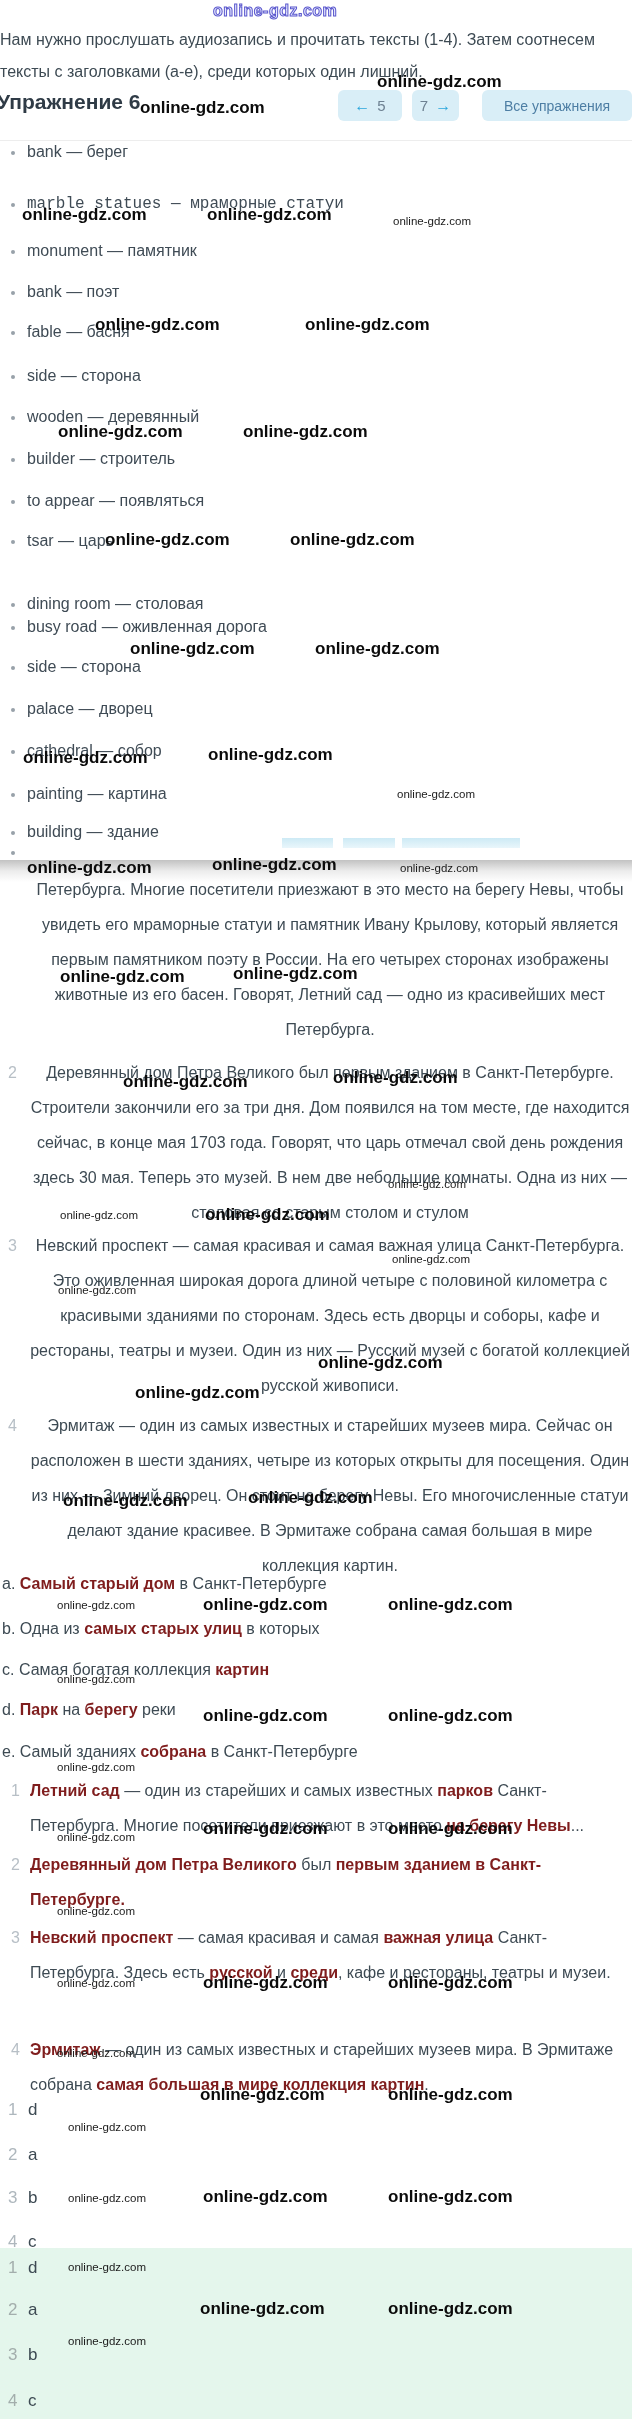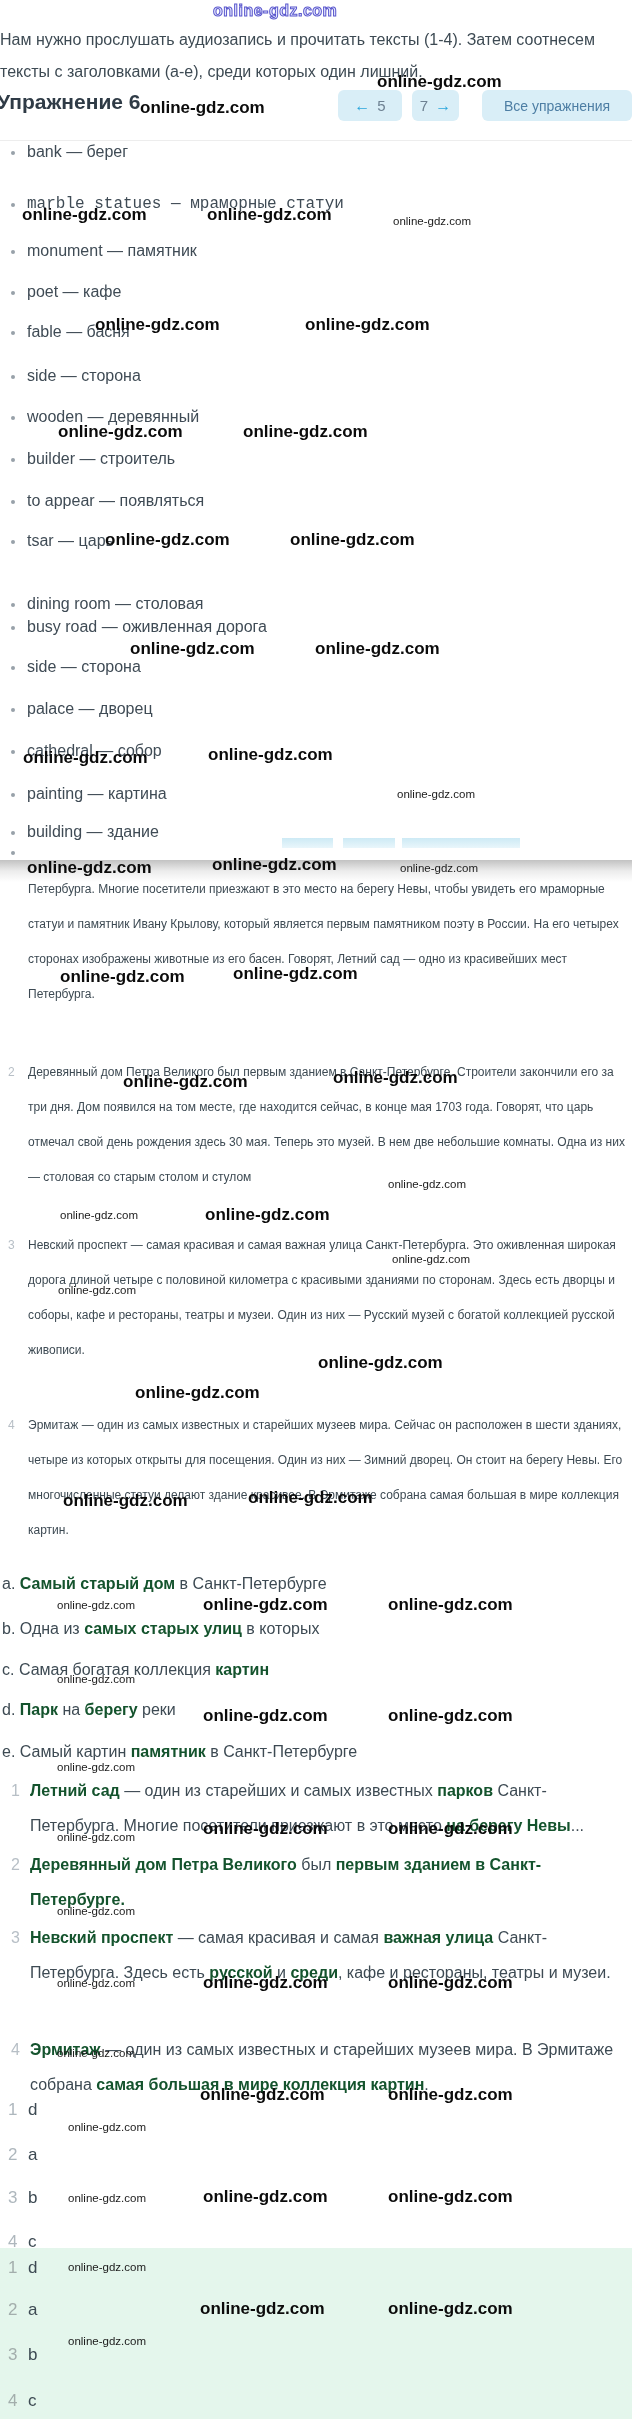--- a/index.html
+++ b/index.html
@@ -33,23 +33,23 @@
 
   
   .strip{position:absolute;top:838px;height:10px;background:linear-gradient(#cdeaf5,#e9f6fb);z-index:3;}
   .strip1{left:282px;width:51px;}
   .strip2{left:343px;width:52px;}
   .strip3{left:402px;width:118px;}
   .shadow-band{position:absolute;top:860px;left:0;width:632px;height:22px;z-index:2;
                background:linear-gradient(#c2c2c2,#ececec 50%,#ffffff);}
 
   
-  .para{position:absolute;left:28px;width:604px;font-size:12px;line-height:35px;color:#3d4a53;}
+  .para{position:absolute;left:28px;width:604px;font-size:16px;line-height:35px;color:#3d4a53;text-align:center;}
   .pnum{position:absolute;left:-20px;top:0;color:#b7bfc6;}
-  b{font-weight:700;color:#14532d;}
+  b{font-weight:700;color:#7f1d1d;}
 
   .heading{position:absolute;left:2px;width:640px;font-size:16px;line-height:22px;white-space:nowrap;}
   .expl{position:absolute;left:30px;width:600px;font-size:16px;line-height:35px;}
   .enum{position:absolute;left:-19px;top:0;color:#b7bfc6;}
 
   
   .ansrow{position:absolute;left:8px;font-size:17px;white-space:nowrap;}
   .ans-num{display:inline-block;width:20px;color:#aeb7bd;}
   .ans-letter{color:#3d4a53;font-weight:500;}
   .green-panel{position:absolute;top:2248px;left:0;width:632px;height:171px;background:#e4f6ec;}
@@ -77,21 +77,21 @@
     <span class="arrow">→</span>
   </button>
   <button class="btn btn-all">Все упражнения</button>
 
   <div class="divider"></div>
 
   <div class="abs-layer">
       <div class="vitem" style="top: 143px; text-align: center;">bank — берег</div>
       <div class="vitem" style="top: 195px; font-family: Liberation Mono, monospace;">marble statues — мраморные статуи</div>
       <div class="vitem" style="top: 242px;">monument — памятник</div>
-      <div class="vitem" style="top: 283px;">poet — кафе</div>
+      <div class="vitem" style="top: 283px;">bank — поэт</div>
       <div class="vitem" style="top: 323px;">fable — басня</div>
       <div class="vitem" style="top: 367px;">side — сторона</div>
       <div class="vitem" style="top: 408px;">wooden — деревянный</div>
       <div class="vitem" style="top: 450px;">builder — строитель</div>
       <div class="vitem" style="top: 492px;">to appear — появляться</div>
       <div class="vitem" style="top: 532px;">tsar — царь</div>
       <div class="vitem" style="top: 595px;">dining room — столовая</div>
       <div class="vitem" style="top: 618px;">busy road — оживленная дорога</div>
       <div class="vitem" style="top: 658px;">side — сторона</div>
       <div class="vitem" style="top: 700px;">palace — дворец</div>
@@ -110,21 +110,21 @@
       <div class="para" style="top: 872px;"><span>Петербурга. Многие посетители приезжают в это место на берегу Невы, чтобы увидеть его мраморные статуи и памятник Ивану Крылову, который является первым памятником поэту в России. На его четырех сторонах изображены животные из его басен. Говорят, Летний сад — одно из красивейших мест Петербурга.</span></div>
       <div class="para" style="top: 1055px;"><span class="pnum">2</span><span>Деревянный дом Петра Великого был первым зданием в Санкт-Петербурге. Строители закончили его за три дня. Дом появился на том месте, где находится сейчас, в конце мая 1703 года. Говорят, что царь отмечал свой день рождения здесь 30 мая. Теперь это музей. В нем две небольшие комнаты. Одна из них — столовая со старым столом и стулом</span></div>
       <div class="para" style="top: 1228px;"><span class="pnum">3</span><span>Невский проспект — самая красивая и самая важная улица Санкт-Петербурга. Это оживленная широкая дорога длиной четыре с половиной километра с красивыми зданиями по сторонам. Здесь есть дворцы и соборы, кафе и рестораны, театры и музеи. Один из них — Русский музей с богатой коллекцией русской живописи.</span></div>
       <div class="para" style="top: 1408px;"><span class="pnum">4</span><span>Эрмитаж — один из самых известных и старейших музеев мира. Сейчас он расположен в шести зданиях, четыре из которых открыты для посещения. Один из них — Зимний дворец. Он стоит на берегу Невы. Его многочисленные статуи делают здание красивее. В Эрмитаже собрана самая большая в мире коллекция картин.</span></div>
     </div>
   <div class="abs-layer">
       <div class="heading" style="top: 1573px;"><span>a. </span><b>Самый старый дом</b><span> в Санкт-Петербурге</span></div>
       <div class="heading" style="top: 1618px;"><span>b. </span><span>Одна из </span><b>самых старых улиц</b><span> в которых</span></div>
       <div class="heading" style="top: 1659px;"><span>c. </span><span>Самая богатая коллекция </span><b>картин</b></div>
       <div class="heading" style="top: 1699px;"><span>d. </span><b>Парк</b><span> на </span><b>берегу</b><span> реки</span></div>
-      <div class="heading" style="top: 1741px;"><span>e. </span><span>Самый картин </span><b>памятник</b><span> в Санкт-Петербурге</span></div>
+      <div class="heading" style="top: 1741px;"><span>e. </span><span>Самый зданиях </span><b>собрана</b><span> в Санкт-Петербурге</span></div>
     </div>
   <div class="abs-layer">
       <div class="expl" style="top: 1773px;"><span class="enum">1</span><b>Летний сад</b><span> — один из старейших и самых известных </span><b>парков</b><span> Санкт-Петербурга. Многие посетители приезжают в это место </span><b>на берегу Невы</b><span>...</span></div>
       <div class="expl" style="top: 1847px;"><span class="enum">2</span><b>Деревянный дом Петра Великого</b><span> был </span><b>первым зданием в Санкт-Петербурге.</b></div>
       <div class="expl" style="top: 1920px;"><span class="enum">3</span><b>Невский проспект</b><span> — самая красивая и самая </span><b>важная улица</b><span> Санкт-Петербурга. Здесь есть </span><b>русской</b><span> и </span><b>среди</b><span>, кафе и рестораны, театры и музеи.</span></div>
       <div class="expl" style="top: 2032px;"><span class="enum">4</span><b>Эрмитаж</b><span> — один из самых известных и старейших музеев мира. В Эрмитаже собрана </span><b>самая большая в мире коллекция картин</b><span>.</span></div>
     </div>
   <div class="abs-layer">
       <div class="ansrow" style="top: 2100px;"><span class="ans-num">1</span><span class="ans-letter">d</span></div>
       <div class="ansrow" style="top: 2145px;"><span class="ans-num">2</span><span class="ans-letter">a</span></div>

